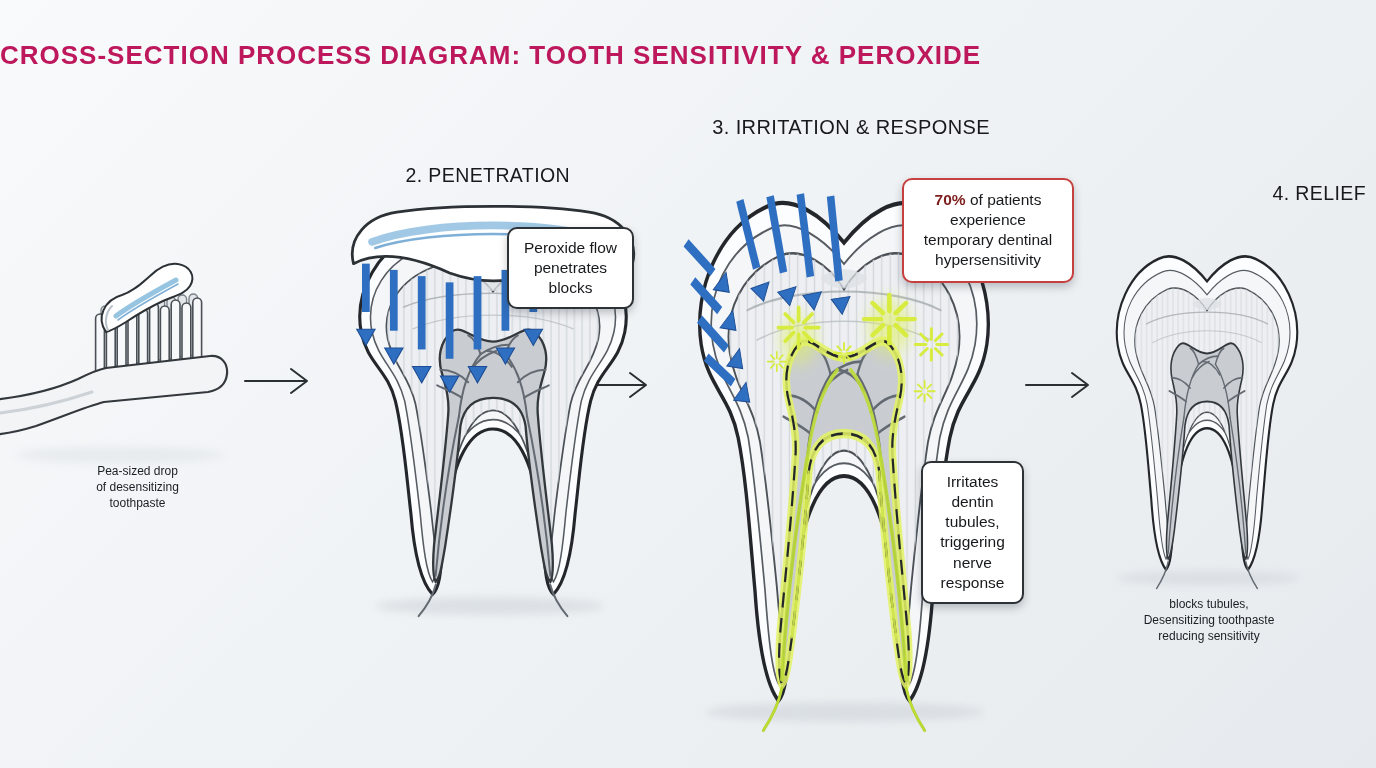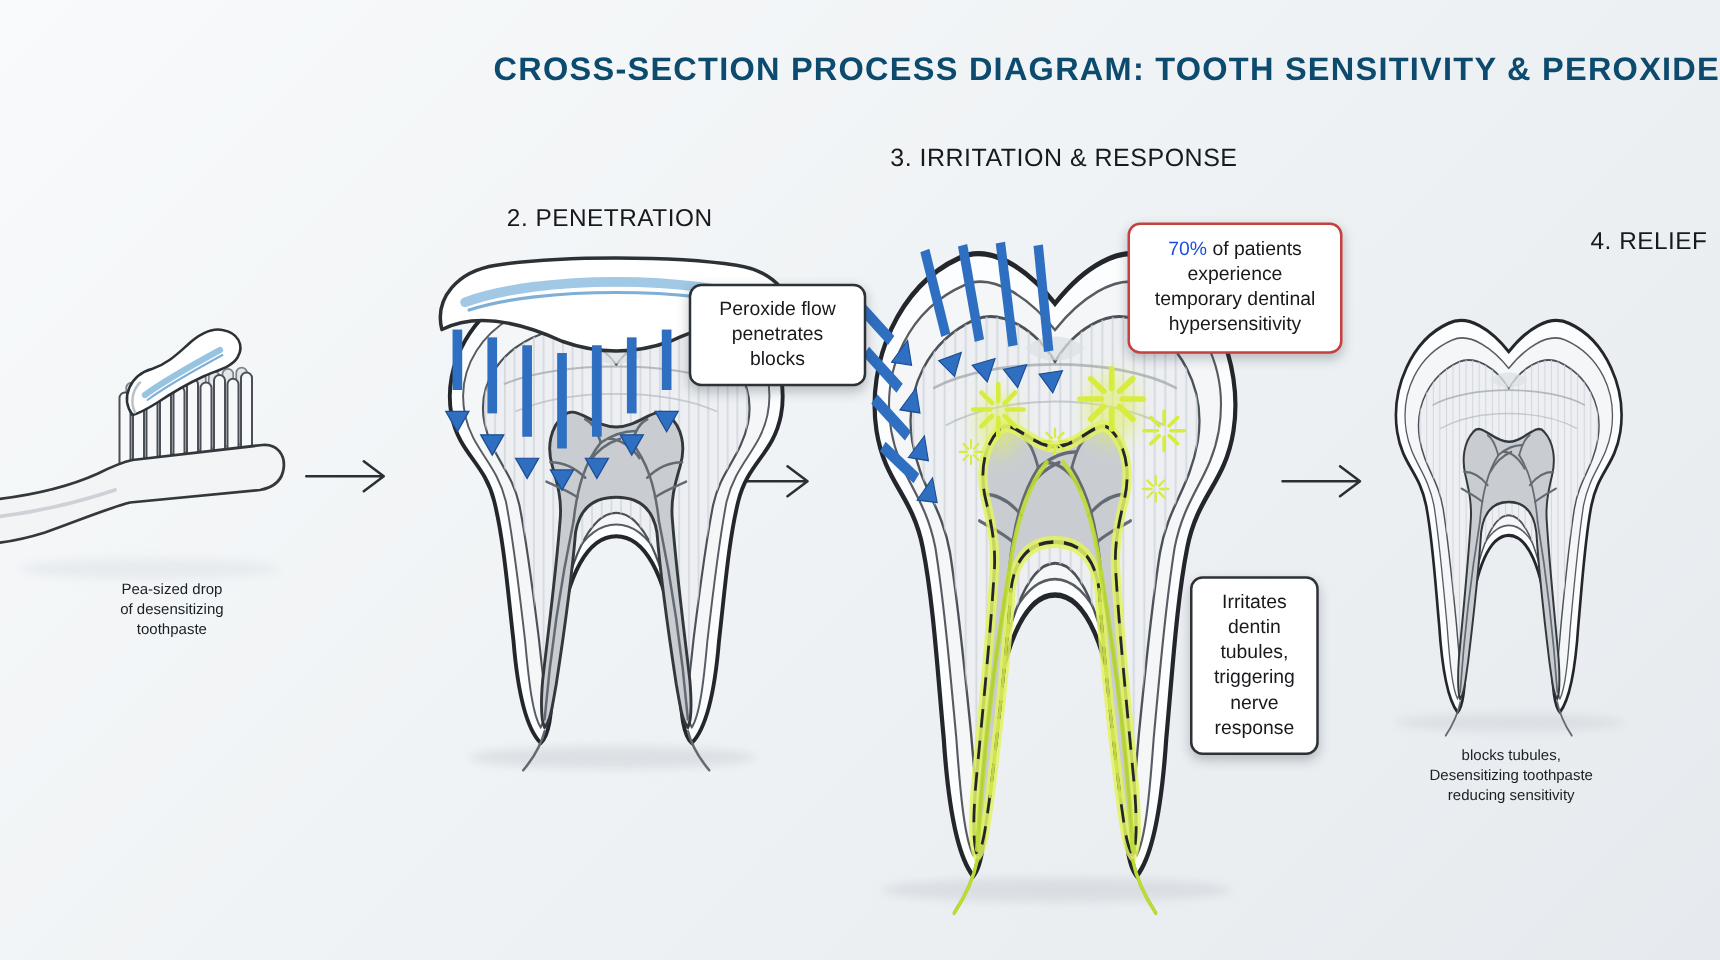--- a/index.html
+++ b/index.html
@@ -5,41 +5,41 @@
   html,body{margin:0;padding:0;}
   body{
     width:1376px;height:768px;overflow:hidden;
     font-family:"Liberation Sans", sans-serif;
     background:linear-gradient(135deg,#f8fafb 0%,#f0f3f5 45%,#e6eaee 100%);
     color:#1b1f23;position:relative;
   }
   .canvas{position:absolute;inset:0;}
   .art{position:absolute;left:0;top:0;}
   .title{
-    position:absolute;left:0;right:0;top:40px;text-align:right;
-    font-size:26px;font-weight:600;letter-spacing:1px;color:#0c4a6e;
+    position:absolute;left:0;right:0;top:40px;text-align:left;
+    font-size:26px;font-weight:600;letter-spacing:1px;color:#be185d;
   }
   .step-label{
     position:absolute;text-align:right;font-size:19.5px;font-weight:500;
     letter-spacing:.4px;color:#17191c;white-space:nowrap;
   }
   .caption{
     position:absolute;text-align:center;font-size:12px;line-height:1.32;color:#1b1f23;
   }
   .caption span{display:block;}
   .callout{
     position:absolute;box-sizing:border-box;background:#ffffff;
     border:2px solid #2d3237;border-radius:10px;
     box-shadow:0 4px 9px rgba(40,50,60,.28);
     text-align:center;font-size:15.5px;line-height:1.3;color:#17191c;
     padding:9px 5px;
   }
   .callout span.line{display:block;}
   .callout.stat{border-color:#c5403e;padding:10px 6px;}
-  .red{color:#1d4ed8;font-weight:normal;}
+  .red{color:#7f1d1d;font-weight:bold;}
 </style>
 </head>
 <body>
 
 <div class="canvas">
 
 <svg class="art" width="1376" height="768" viewBox="0 0 1376 768">
   <defs>
     <filter id="soft" x="-60%" y="-60%" width="220%" height="220%">
           <feGaussianBlur stdDeviation="4"></feGaussianBlur>
@@ -215,34 +215,34 @@
 <div class="step-label" style="left:360px;top:164px;width:210px">2. PENETRATION</div>
 <div class="step-label" style="left:695px;top:116px;width:295px;font-size:20px">3. IRRITATION &amp; RESPONSE</div>
 <div class="step-label" style="left:1156px;top:182px;width:210px">4. RELIEF</div>
 
 <div class="caption" style="left:45px;top:464px;width:185px">
   <span>Pea-sized drop</span>
   <span>of desensitizing</span>
   <span>toothpaste</span>
 </div>
 
-<div class="callout" style="left:551px;top:227px;width:142px">
+<div class="callout" style="left:507px;top:227px;width:127px">
   <span class="line">Peroxide flow</span>
   <span class="line">penetrates</span>
   <span class="line">blocks</span>
 </div>
 
 <div class="callout stat" style="left:902px;top:178px;width:172px">
   <span class="line"><strong class="red">70%</strong><span> of patients</span></span>
   <span class="line">experience</span>
   <span class="line">temporary dentinal</span>
   <span class="line">hypersensitivity</span>
 </div>
 
-<div class="callout" style="left:952px;top:461px;width:103px">
+<div class="callout" style="left:921px;top:461px;width:103px">
   <span class="line">Irritates</span>
   <span class="line">dentin</span>
   <span class="line">tubules,</span>
   <span class="line">triggering</span>
   <span class="line">nerve</span>
   <span class="line">response</span>
 </div>
 
 <div class="caption" style="left:1100px;top:597px;width:218px">
   <span>blocks tubules,</span>

